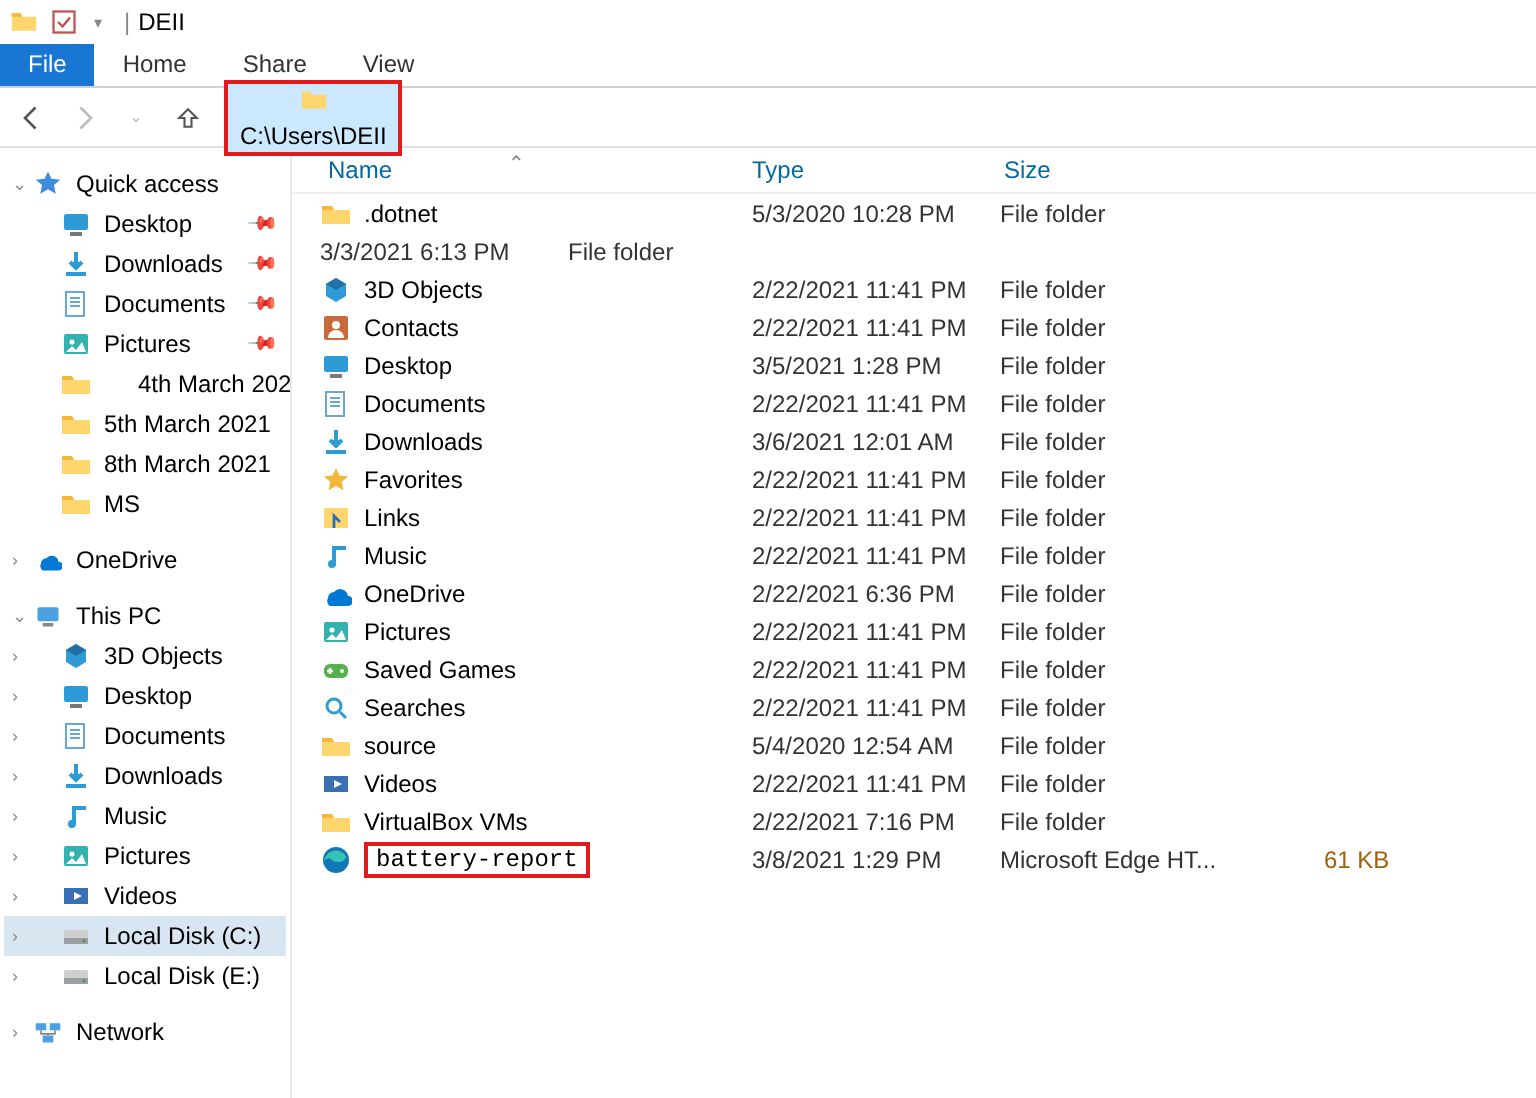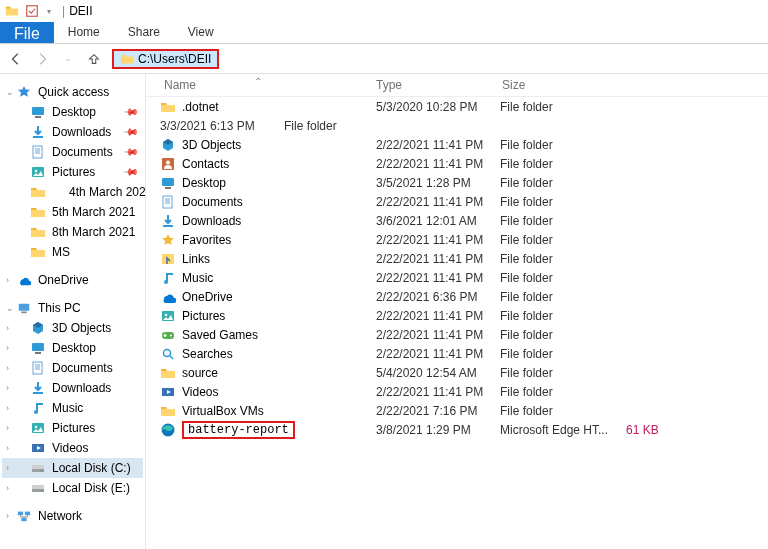--- a/index.html
+++ b/index.html
@@ -5,57 +5,57 @@
 * { margin: 0; padding: 0; box-sizing: border-box; font-family: "Segoe UI", Arial, sans-serif; }
 body { width: 768px; height: 549px; background: #fff; font-size: 12px; color: #000; overflow: hidden; position: relative; }
 
 
 .title-bar { height: 22px; display: flex; align-items: center; padding: 0 4px; background: #fff; }
 .title-bar .tb-icon { width: 16px; height: 16px; margin-right: 4px; display: flex; align-items: center; justify-content: center; }
 .title-bar .sep { color: #888; margin: 0 4px; }
 
 
 .ribbon { height: 22px; display: flex; align-items: stretch; border-bottom: 1px solid #d0d0d0; }
-.ribbon .file-tab { background: #1976d2; color: #fff; padding: 3px 14px; font-size: 16px; }
+.ribbon .file-tab { background: #1976d2; color: #fff; padding: 3px 14px; font-size: 12px; }
 .ribbon .tab { padding: 3px 14px; font-size: 12px; color: #333; }
 
 
 .navbar { height: 30px; border-bottom: 1px solid #e0e0e0; display: flex; align-items: center; padding: 0 8px; gap: 10px; }
 .nav-btn { width: 16px; height: 16px; display: flex; align-items: center; justify-content: center; color: #555; }
 .nav-btn.disabled { color: #bbb; }
 .addr-wrap { flex: 1; display: flex; align-items: center; position: relative; }
-.addr-box { border: 2px solid #e11b1b; background: #cce8ff; padding: 1px 6px; display: inline-flex; align-items: center; gap: 4px; color: #000; }
+.addr-box { border: 2px solid #e11b1b; background: #cce8ff; padding: 1px 6px; display: inline-flex; align-items: center; gap: 4px; color: #000; flex-direction: column; }
 .addr-box .fld-icon { width: 14px; height: 14px; }
 
 
 .body { display: flex; height: calc(549px - 22px - 22px - 30px); }
 
 
 .navpane { width: 146px; border-right: 1px solid #e8e8e8; padding: 8px 2px; overflow: hidden; }
 .nav-item { display: flex; align-items: center; gap: 6px; padding: 2px 6px 2px 20px; font-size: 12px; height: 20px; position: relative; white-space: nowrap; }
 .nav-item.sel { background: #d8e6f2; }
 .nav-item .pin { position: absolute; right: 6px; color: #888; font-size: 10px; transform: rotate(45deg); }
 .nav-item .chev { position: absolute; left: 4px; color: #888; font-size: 9px; }
 .nav-group { margin-bottom: 8px; }
 .ico { width: 16px; height: 16px; flex-shrink: 0; display: inline-flex; align-items: center; justify-content: center; }
 
 
 .content { flex: 1; overflow: auto; position: relative; }
 .sort-handle { position: absolute; left: 108px; top: 2px; color: #888; font-size: 10px; }
-.headers { display: flex; padding: 4px 0 4px 14px; border-bottom: 1px solid #eee; color: #737373; font-size: 12px; }
+.headers { display: flex; padding: 4px 0 4px 14px; border-bottom: 1px solid #eee; color: #0369a1; font-size: 12px; }
 .col-name { width: 216px; padding-left: 4px; }
 .col-date { width: 124px; }
 .col-type { width: 126px; }
 .col-size { width: 70px; }
 .row { display: flex; padding: 1px 0 1px 14px; align-items: center; height: 19px; font-size: 12px; }
 .row .ico { margin-right: 6px; }
 .row .c-name { width: 216px; display: flex; align-items: center; white-space: nowrap; overflow: hidden; }
 .row .c-date { width: 124px; color: #333; }
 .row .c-type { width: 126px; color: #333; white-space: nowrap; overflow: hidden; }
-.row .c-size { width: 70px; color: #be185d; text-align: left; }
+.row .c-size { width: 70px; color: #a16207; text-align: left; margin-left: 36px; }
 .row.highlight .name-txt { border: 2px solid #e11b1b; padding: 0 4px; display: inline-block; font-family: Liberation Mono, monospace; }
 
 
 .folder-y { fill: #ffd66e; }
 .folder-o { fill: #f4b73a; }
 
 </style>
 </head>
 <body>
 

